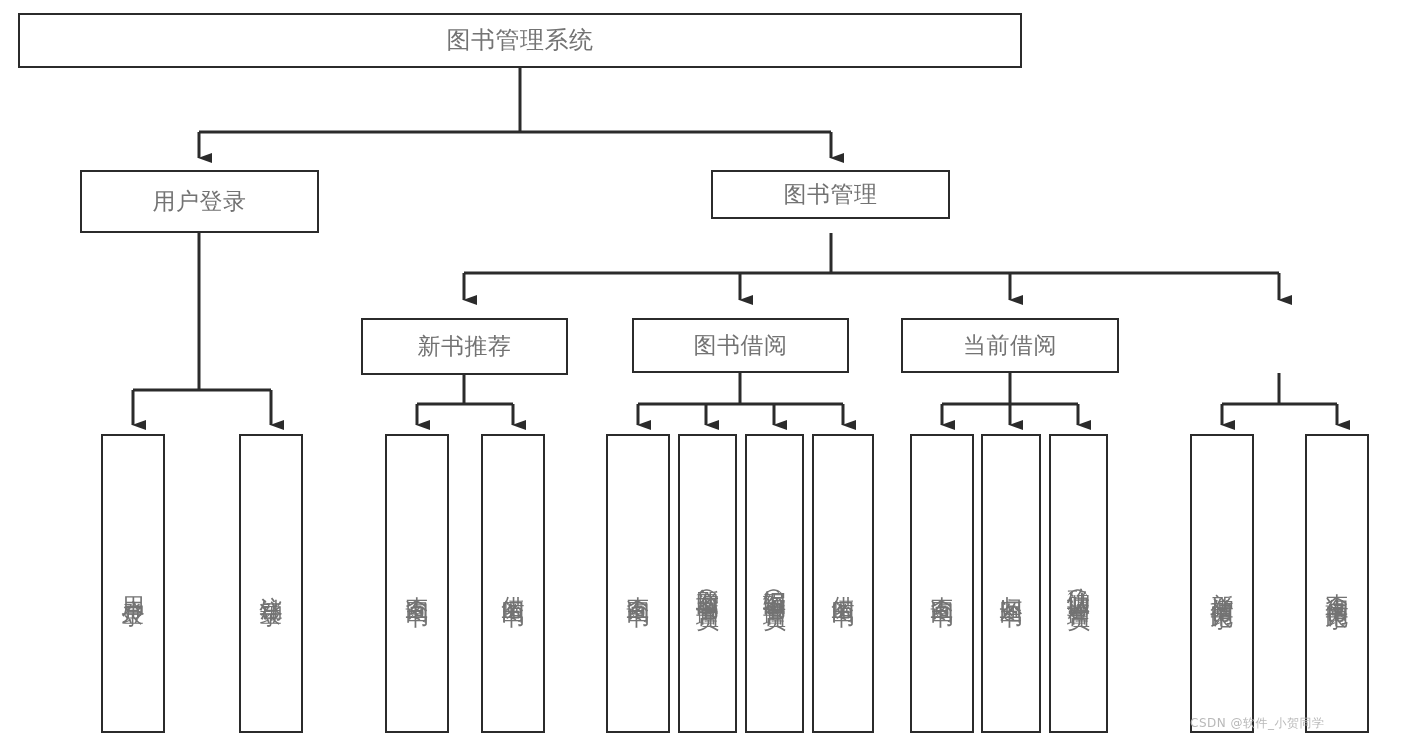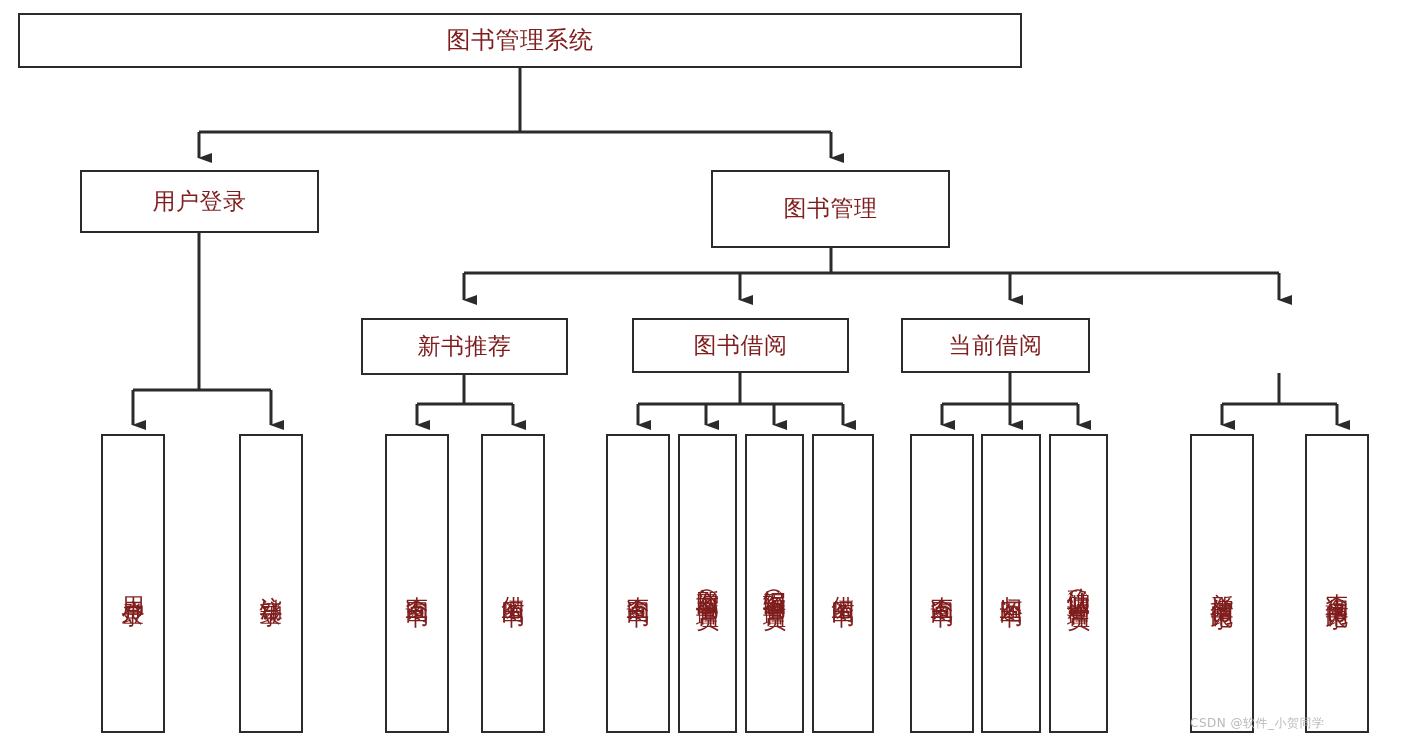--- a/index.html
+++ b/index.html
@@ -30,21 +30,21 @@
     position: absolute;
     box-sizing: border-box;
     background: #ffffff;
     border: 2.5px solid #2b2b2b;
     display: flex;
     align-items: center;
     justify-content: center;
     z-index: 2;
   }
   .node .label {
-    color: #7f1d1d;
+    color: #737373;
     line-height: 1.18;
     text-align: center;
     white-space: pre;
   }
   
   .node.horiz .label {
     font-size: 23px;
     letter-spacing: 0.5px;
   }
   .node.root .label {
@@ -126,31 +126,31 @@
     </g>
   </svg>
 
   <div class="node horiz root" style="left:18px; top:13px; width:1004px; height:55px;">
     <span class="label">图书管理系统</span>
   </div>
 
   <div class="node horiz" style="left:80px; top:170px; width:239px; height:63px;">
     <span class="label">用户登录</span>
   </div>
-  <div class="node horiz" style="left:711px; top:170px; width:239px; height:78px;">
+  <div class="node horiz" style="left:711px; top:170px; width:239px; height:49px;">
     <span class="label">图书管理</span>
   </div>
 
   <div class="node horiz" style="left:361px; top:318px; width:207px; height:57px;">
     <span class="label">新书推荐</span>
   </div>
   <div class="node horiz" style="left:632px; top:318px; width:217px; height:55px;">
     <span class="label">图书借阅</span>
   </div>
-  <div class="node horiz" style="left:901px; top:318px; width:189px; height:55px;">
+  <div class="node horiz" style="left:901px; top:318px; width:218px; height:55px;">
     <span class="label">当前借阅</span>
   </div>
 
   <div class="node vert" style="left:101px; top:434px; width:64px; height:299px;">
     <span class="label">用户登录</span>
   </div>
   <div class="node vert" style="left:239px; top:434px; width:64px; height:299px;">
     <span class="label">注销登录</span>
   </div>
 

